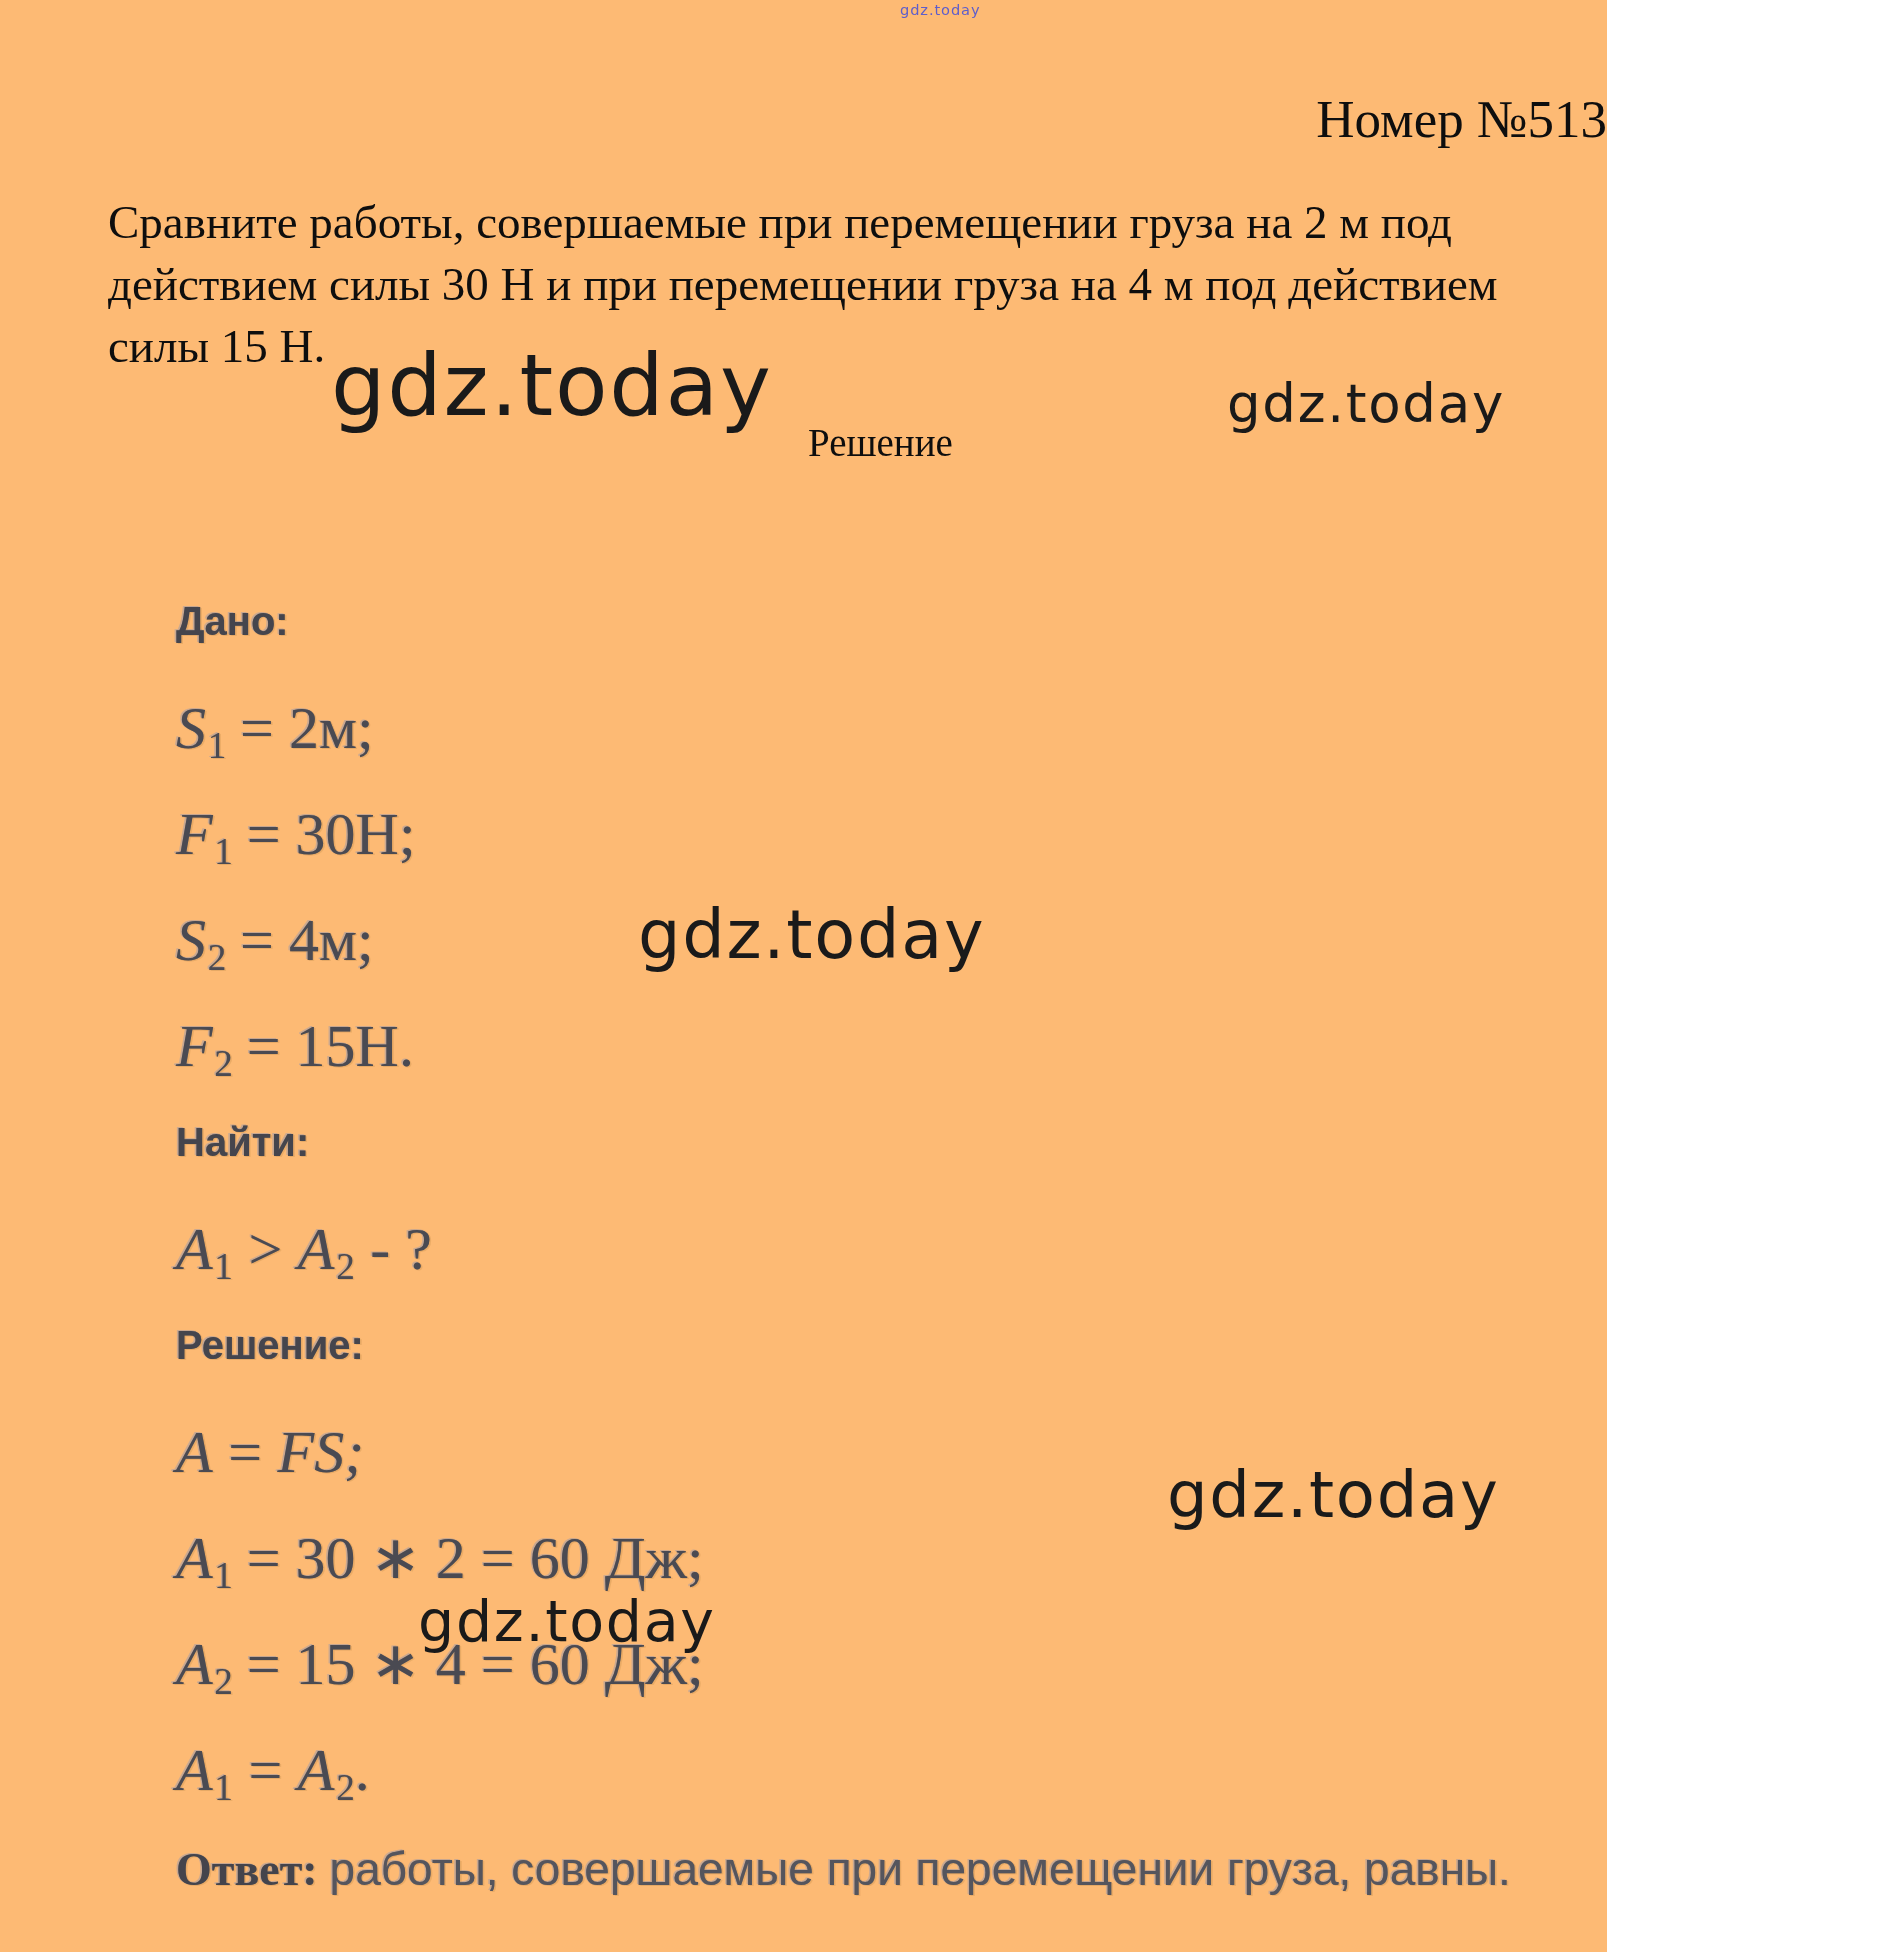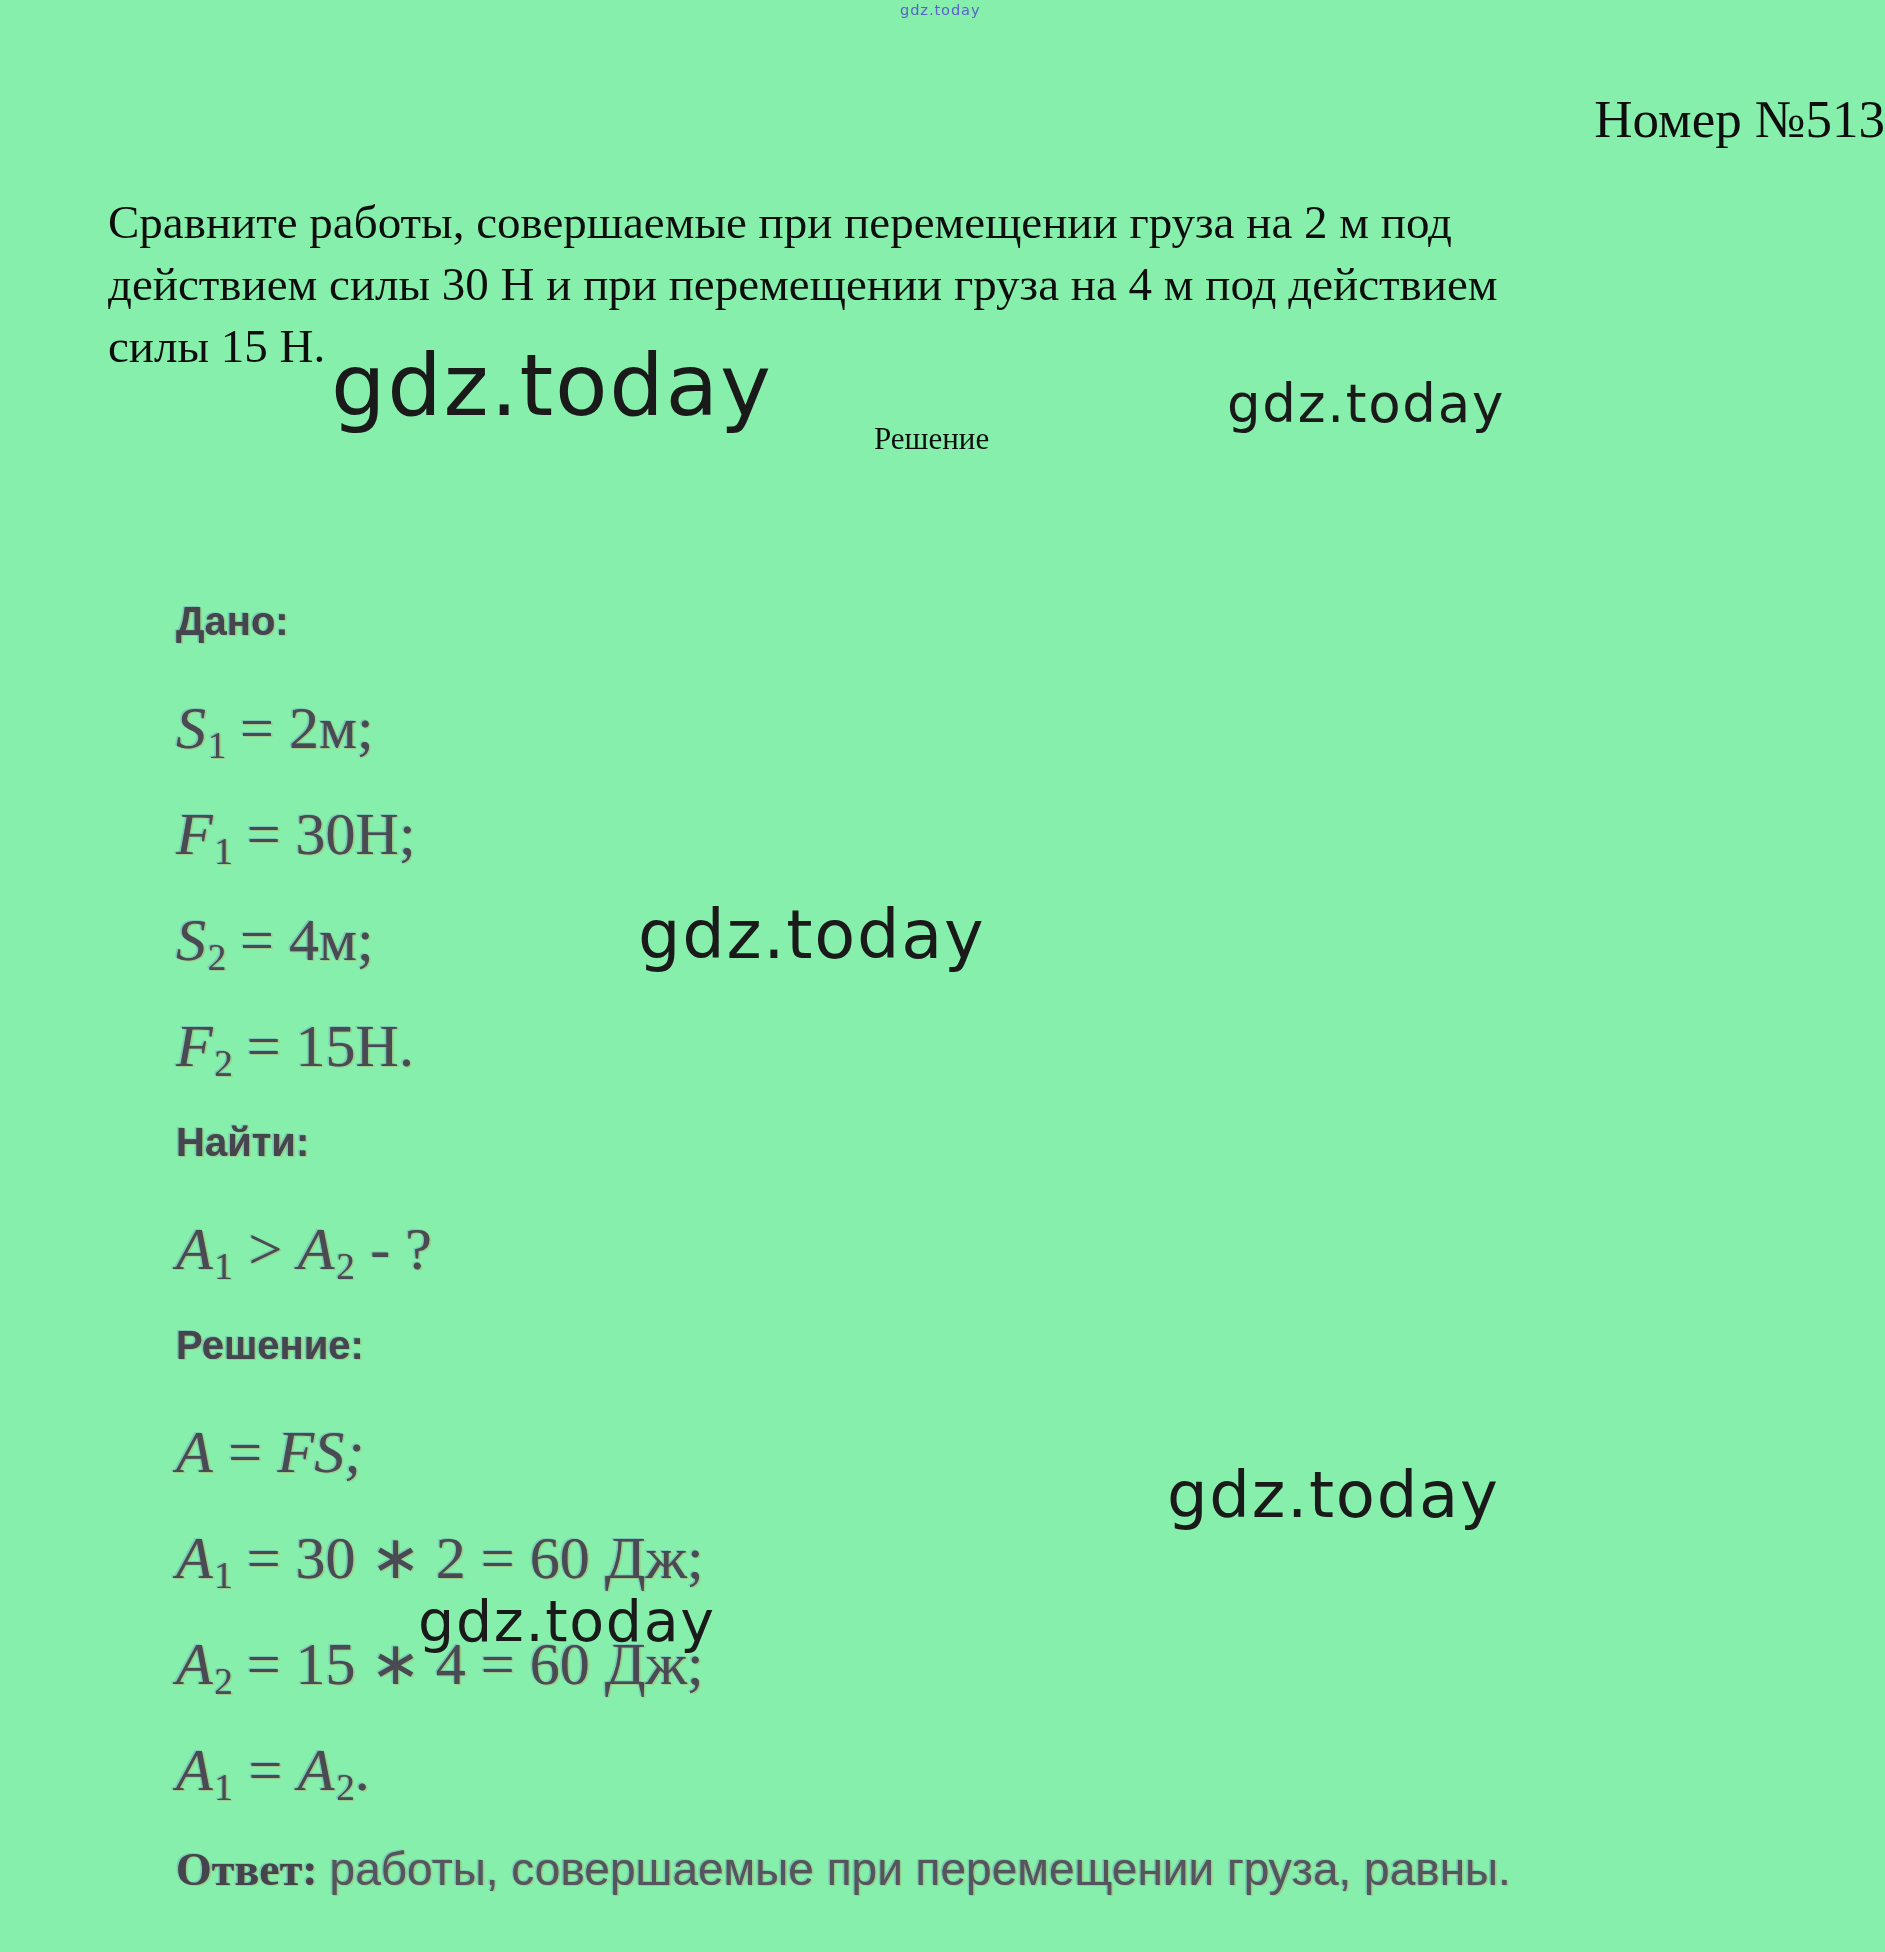--- a/index.html
+++ b/index.html
@@ -1,20 +1,20 @@
 <!DOCTYPE html>
 <html style="font-size:13.8px"><head>
 <meta charset="utf-8">
 <style>
   html, body { margin: 0; padding: 0; background: #ffffff; }
   .page {
     position: relative;
-    width: 1885px;
+    width: 1607px;
     height: 1952px;
-    background: #86efac;
+    background: #fdba74;
     overflow: hidden;
     font-family: "Liberation Serif", serif;
     color: #0e0e0e;
   }
 
   
   .wm {
     position: absolute;
     font-family: "DejaVu Sans", sans-serif;
     color: #1a1a1a;
@@ -41,22 +41,22 @@
   }
   .problem {
     position: absolute;
     left: 108px; top: 191px;
     font-size: 47px;
     line-height: 62px;
     white-space: nowrap;
   }
   .solution-heading {
     position: absolute;
-    left: 874px; top: 423px;
-    font-size: 31px;
+    left: 808px; top: 423px;
+    font-size: 39px;
     line-height: 1;
     text-align: center;
   }
 
   
   .sol {
     position: absolute;
     left: 176px; top: 561px;
     filter: blur(0.3px);
   }

